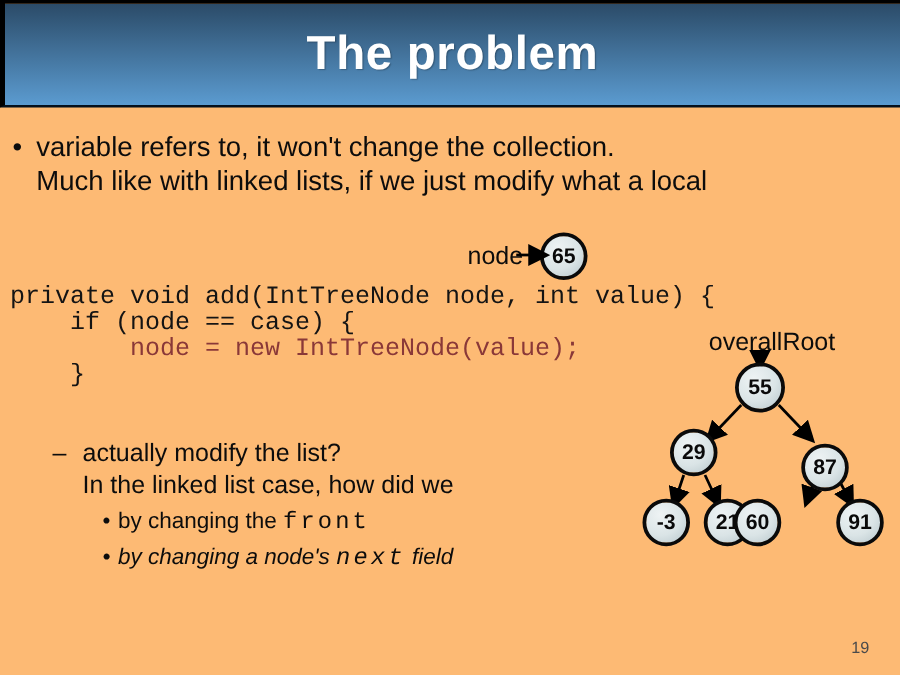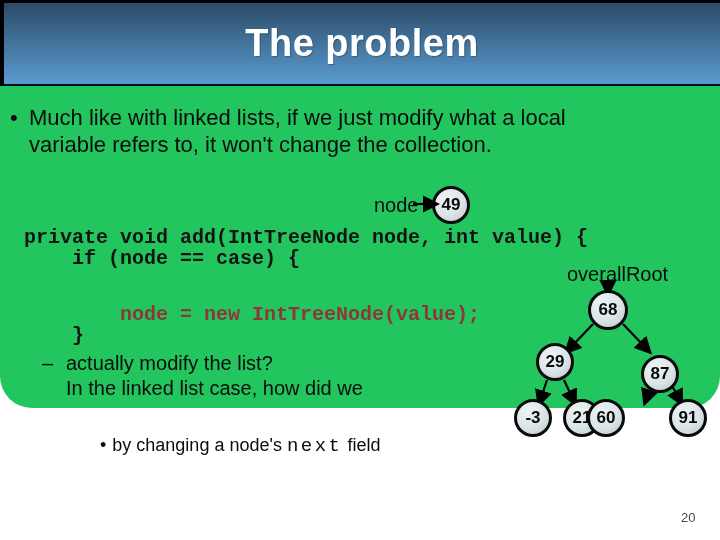--- a/index.html
+++ b/index.html
@@ -1,40 +1,40 @@
 <!DOCTYPE html>
 <html style="--header-top: #2b4b68; --header-bottom: #5b9bd0; --code-highlight: #8a3838; --node-fill-light: #eef3f4; --node-fill-dark: #b7c6cb; --page-number: #4a4a4a;"><head>
 <meta charset="utf-8">
 <style>
   html,body{margin:0;padding:0;}
   body{width:720px;height:540px;overflow:hidden;background:#fff;
        font-family:"Liberation Sans",sans-serif;color:#111;}
-  #slide{position:relative;width:720px;height:408px;background:#22c55e;border-radius:32px;}
+  #slide{position:relative;width:720px;height:540px;background:#fdba74;}
 
   
   #title-bar{position:absolute;left:0;top:0;width:720px;height:86px;
     box-sizing:border-box;border-top:3px solid #000;border-left:4px solid #000;
     border-bottom:2px solid #04101c;
     background:linear-gradient(180deg,var(--header-top,#2b4b68) 0%,var(--header-bottom,#5b9bd0) 100%);
     display:flex;align-items:center;justify-content:center;}
   #slide-title{margin:0;color:#fff;font-size:38px;font-weight:bold;letter-spacing:.5px;
     text-shadow:1px 1px 1px rgba(0,0,0,.25);}
 
   
   .bullet-main{position:absolute;left:10px;top:104px;width:660px;
     font-size:22px;line-height:27px;color:#0c0c0c;}
   .bullet-main .marker{position:absolute;left:0;top:0;}
   .bullet-main .btext{display:block;margin-left:19px;}
 
   
-  #code-block{position:absolute;left:24px;top:227px;
+  #code-block{position:absolute;left:8px;top:227px;
     font-family:"Liberation Mono","DejaVu Sans Mono",monospace;
-    font-size:20px;line-height:21px;color:#141414;font-weight:bold;}
+    font-size:20px;line-height:21px;color:#141414;}
   .code-line{white-space:pre;}
-  .code-line.hl{color:var(--code-highlight,#8a3838);margin-top:35px;}
+  .code-line.hl{color:var(--code-highlight,#8a3838);}
 
   
   #node-pointer-label{position:absolute;left:374px;top:194px;font-size:20px;color:#0c0c0c;}
   #overallroot-label{position:absolute;left:567px;top:263px;font-size:20px;color:#0c0c0c;}
 
   
   .tnode{position:absolute;width:32px;height:32px;border:3px solid #0a0a0a;border-radius:50%;
     background:radial-gradient(circle at 35% 30%,var(--node-fill-light,#eef3f4) 0%,#dae4e6 55%,var(--node-fill-dark,#b7c6cb) 100%);
     display:flex;align-items:center;justify-content:center;
     font-size:17px;font-weight:bold;color:#0a0a0a;}
@@ -51,45 +51,45 @@
   #arrows-overlay{position:absolute;left:0;top:0;pointer-events:none;}
   #arrows-overlay line{stroke:#000;stroke-width:2.2;}
 
   
   .bullet-sub{position:absolute;left:42px;top:351px;font-size:20px;line-height:25px;color:#0c0c0c;}
   .bullet-sub .marker{position:absolute;left:0;top:0;}
   .bullet-sub .btext{display:block;margin-left:24px;width:360px;}
 
   .mini-item{position:absolute;font-size:18px;color:#0c0c0c;}
   #mini-item-1{left:82px;top:406px;}
-  #mini-item-2{left:100px;top:435px;}
+  #mini-item-2{left:82px;top:435px;font-style:italic;}
   .mini-item .marker{margin-right:6px;}
   .inline-code{font-family:"Liberation Mono","DejaVu Sans Mono",monospace;
     font-size:19px;letter-spacing:2.5px;}
 
   #page-number{position:absolute;left:681px;top:510px;font-size:13px;
     color:var(--page-number,#4a4a4a);}
 </style>
 </head>
 <body>
 
 <div id="slide">
 
   <div id="title-bar">
     <h1 id="slide-title">The problem</h1>
   </div>
 
   <div class="bullet-main">
     <span class="marker">•</span>
+    <span class="btext">variable refers to, it won't change the collection.</span>
     <span class="btext">Much like with linked lists, if we just modify what a local</span>
-    <span class="btext">variable refers to, it won't change the collection.</span>
   </div>
 
   <span id="node-pointer-label">node</span>
-  <div class="tnode" id="node-49">49</div>
+  <div class="tnode" id="node-49">65</div>
 
   <div id="code-block">
     <div class="code-line">private void add(IntTreeNode node, int value) {</div>
     <div class="code-line">    if (node == case) {</div>
     <div class="code-line hl">        node = new IntTreeNode(value);</div>
     <div class="code-line">    }</div>
   </div>
 
   <span id="overallroot-label">overallRoot</span>
 
@@ -102,34 +102,37 @@
     <line x1="413" y1="204" x2="427" y2="204" marker-end="url(#ah)"></line>
     <line x1="608" y1="280" x2="608" y2="284" marker-end="url(#ah)"></line>
     <line x1="593" y1="324" x2="573" y2="345" marker-end="url(#ah)"></line>
     <line x1="623" y1="324" x2="643" y2="345" marker-end="url(#ah)"></line>
     <line x1="547" y1="380" x2="542" y2="395" marker-end="url(#ah)"></line>
     <line x1="564" y1="380" x2="571" y2="395" marker-end="url(#ah)"></line>
     <line x1="653" y1="380" x2="648" y2="394" marker-end="url(#ah)"></line>
     <line x1="669" y1="380" x2="677" y2="395" marker-end="url(#ah)"></line>
   </svg>
 
-  <div class="tnode" id="node-55">68</div>
+  <div class="tnode" id="node-55">55</div>
   <div class="tnode" id="node-29">29</div>
   <div class="tnode" id="node-87">87</div>
   <div class="tnode" id="node-m3">-3</div>
   <div class="tnode" id="node-42">21</div>
   <div class="tnode" id="node-60">60</div>
   <div class="tnode" id="node-91">91</div>
 
   <div class="bullet-sub">
     <span class="marker">–</span>
     <span class="btext">actually modify the list?</span>
     <span class="btext">In the linked list case, how did we</span>
   </div>
 
+  <div class="mini-item" id="mini-item-1">
+    <span class="marker">•</span><span>by changing the </span><span class="inline-code">front</span><span></span>
+  </div>
 
   <div class="mini-item" id="mini-item-2">
     <span class="marker">•</span><span>by changing a node's </span><span class="inline-code">next</span><span> field</span>
   </div>
 
-  <span id="page-number">20</span>
+  <span id="page-number">19</span>
 
 </div>
 
 </body></html>

